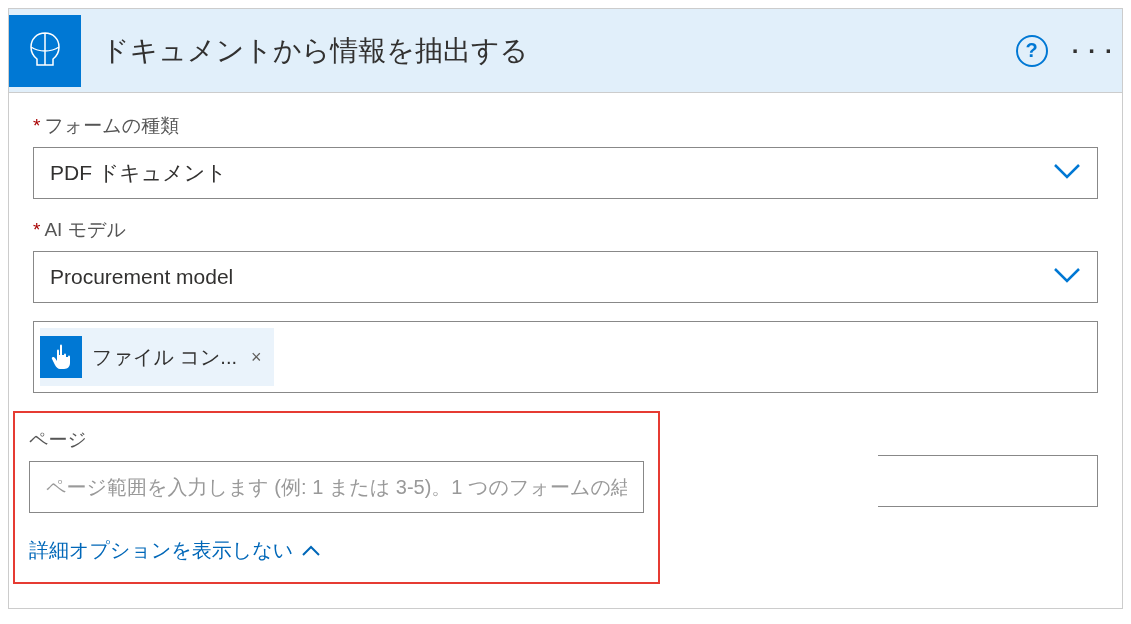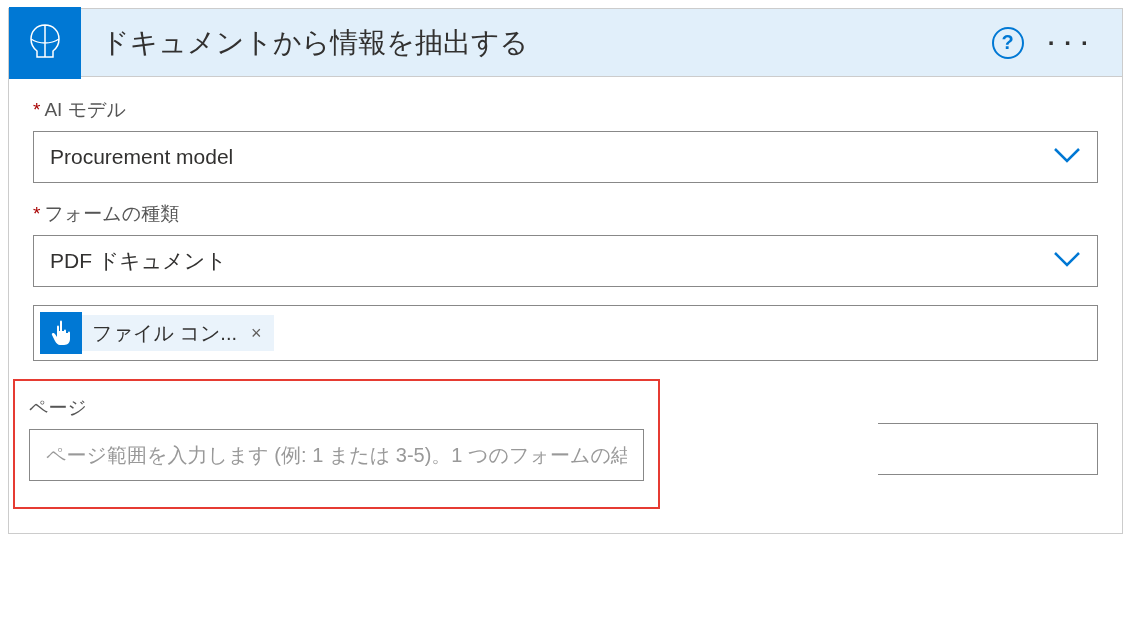--- a/index.html
+++ b/index.html
@@ -16,22 +16,22 @@
     }
     .card {
       border: 1px solid #ccc;
       background: #fff;
     }
     .card-header {
       display: flex;
       align-items: center;
       background: #e1effa;
       border-bottom: 1px solid #ccc;
-      height: 68px;
-      padding: 0 24px 0 0;
+      height: 84px;
+      padding: 0 0 0 0;
     }
     .header-icon-box {
       width: 72px;
       height: 72px;
       background: #0078d4;
       display: flex;
       align-items: center;
       justify-content: center;
       margin-right: 20px;
     }
@@ -107,21 +107,21 @@
       padding: 6px;
       display: flex;
       align-items: center;
       gap: 6px;
       background: #fff;
     }
     .token {
       display: flex;
       align-items: center;
       background: #eaf3fb;
-      height: 36px;
+      height: 58px;
     }
     .token-icon-box {
       width: 42px;
       height: 42px;
       background: #0078d4;
       display: flex;
       align-items: center;
       justify-content: center;
     }
     .token-label {
@@ -180,70 +180,78 @@
       </svg>
     </div>
     <div class="header-title">ドキュメントから情報を抽出する</div>
     <div class="header-actions">
       <div class="help-icon">?</div>
       <div class="more-icon">· · ·</div>
     </div>
   </div>
 
   <div class="card-body">
+
+    <div class="field-group">
+      <label class="field-label">
+        <span class="required">*</span><span>フォームの種類</span>
+      </label>
+      <div class="select-box">
+        <span class="select-value">PDF ドキュメント</span>
+        <span class="chevron-down">
+          <svg width="28" height="16" viewBox="0 0 28 16">
+              <path d="M2 2 L14 14 L26 2" stroke="#0078d4" stroke-width="2.5" fill="none"></path>
+            </svg>
+        </span>
+      </div>
+    </div>
 
     <div class="field-group">
       <label class="field-label">
         <span class="required">*</span><span>AI モデル</span>
       </label>
       <div class="select-box">
         <span class="select-value">Procurement model</span>
         <span class="chevron-down">
           <svg width="28" height="16" viewBox="0 0 28 16">
               <path d="M2 2 L14 14 L26 2" stroke="#0078d4" stroke-width="2.5" fill="none"></path>
             </svg>
         </span>
       </div>
     </div>
 
     <div class="field-group">
-      <label class="field-label">
-        <span class="required">*</span><span>フォームの種類</span>
-      </label>
-      <div class="select-box">
-        <span class="select-value">PDF ドキュメント</span>
-        <span class="chevron-down">
-          <svg width="28" height="16" viewBox="0 0 28 16">
-              <path d="M2 2 L14 14 L26 2" stroke="#0078d4" stroke-width="2.5" fill="none"></path>
-            </svg>
-        </span>
-      </div>
-    </div>
-
-    <div class="field-group">
       <div class="token-container">
         <div class="token">
           <div class="token-icon-box">
             <svg width="24" height="28" viewBox="0 0 24 28" fill="white">
               <path d="M11 3 C11 2 11.5 1.5 12 1.5 C12.5 1.5 13 2 13 3 L13 12 L15 12 C15 11 15.5 10.5 16 10.5 C16.5 10.5 17 11 17 12 L17 14 L19 14 C19 13 19.5 12.5 20 12.5 C20.5 12.5 21 13 21 14 L21 20 C21 23 19 26 15 26 L11 26 C9 26 7 24 6 22 L3 16 C2.5 15 3 14 4 14 C5 14 5.5 14.5 6 15 L8 18 L8 8 C8 7 8.5 6.5 9 6.5 C9.5 6.5 10 7 10 8 L10 12 L11 12 Z" fill="white"></path>
             </svg>
           </div>
           <span class="token-label">ファイル コン...</span>
           <span class="token-remove">×</span>
         </div>
       </div>
     </div>
 
     <div class="combined-input-row">
       <div style="display:flex;">
         <div class="highlighted-section" style="flex:1;">
           <div class="field-group" style="margin-bottom:8px;">
             <label class="field-label">ページ</label>
             <input class="text-input" type="text" style="border-right: 1px solid rgb(136, 136, 136);" placeholder="ページ範囲を入力します (例: 1 または 3-5)。1 つのフォームの結果のみを返します。">
           </div>
+          <div class="advanced-toggle">
+            <span>詳細オプションを表示しない</span>
+            <span class="chevron-up">
+              <svg width="20" height="12" viewBox="0 0 20 12">
+                  <path d="M2 10 L10 2 L18 10" stroke="#0067b8" stroke-width="2" fill="none"></path>
+                </svg>
+            </span>
+          </div>
         </div>
         <div style="width:218px; position:relative;">
           <div style="position:absolute; top:44px; left:-2px; right:0; height:52px; border:1px solid #888; border-left:none; background:#fff;"></div>
         </div>
       </div>
     </div>
 
   </div>
 </div>
 

